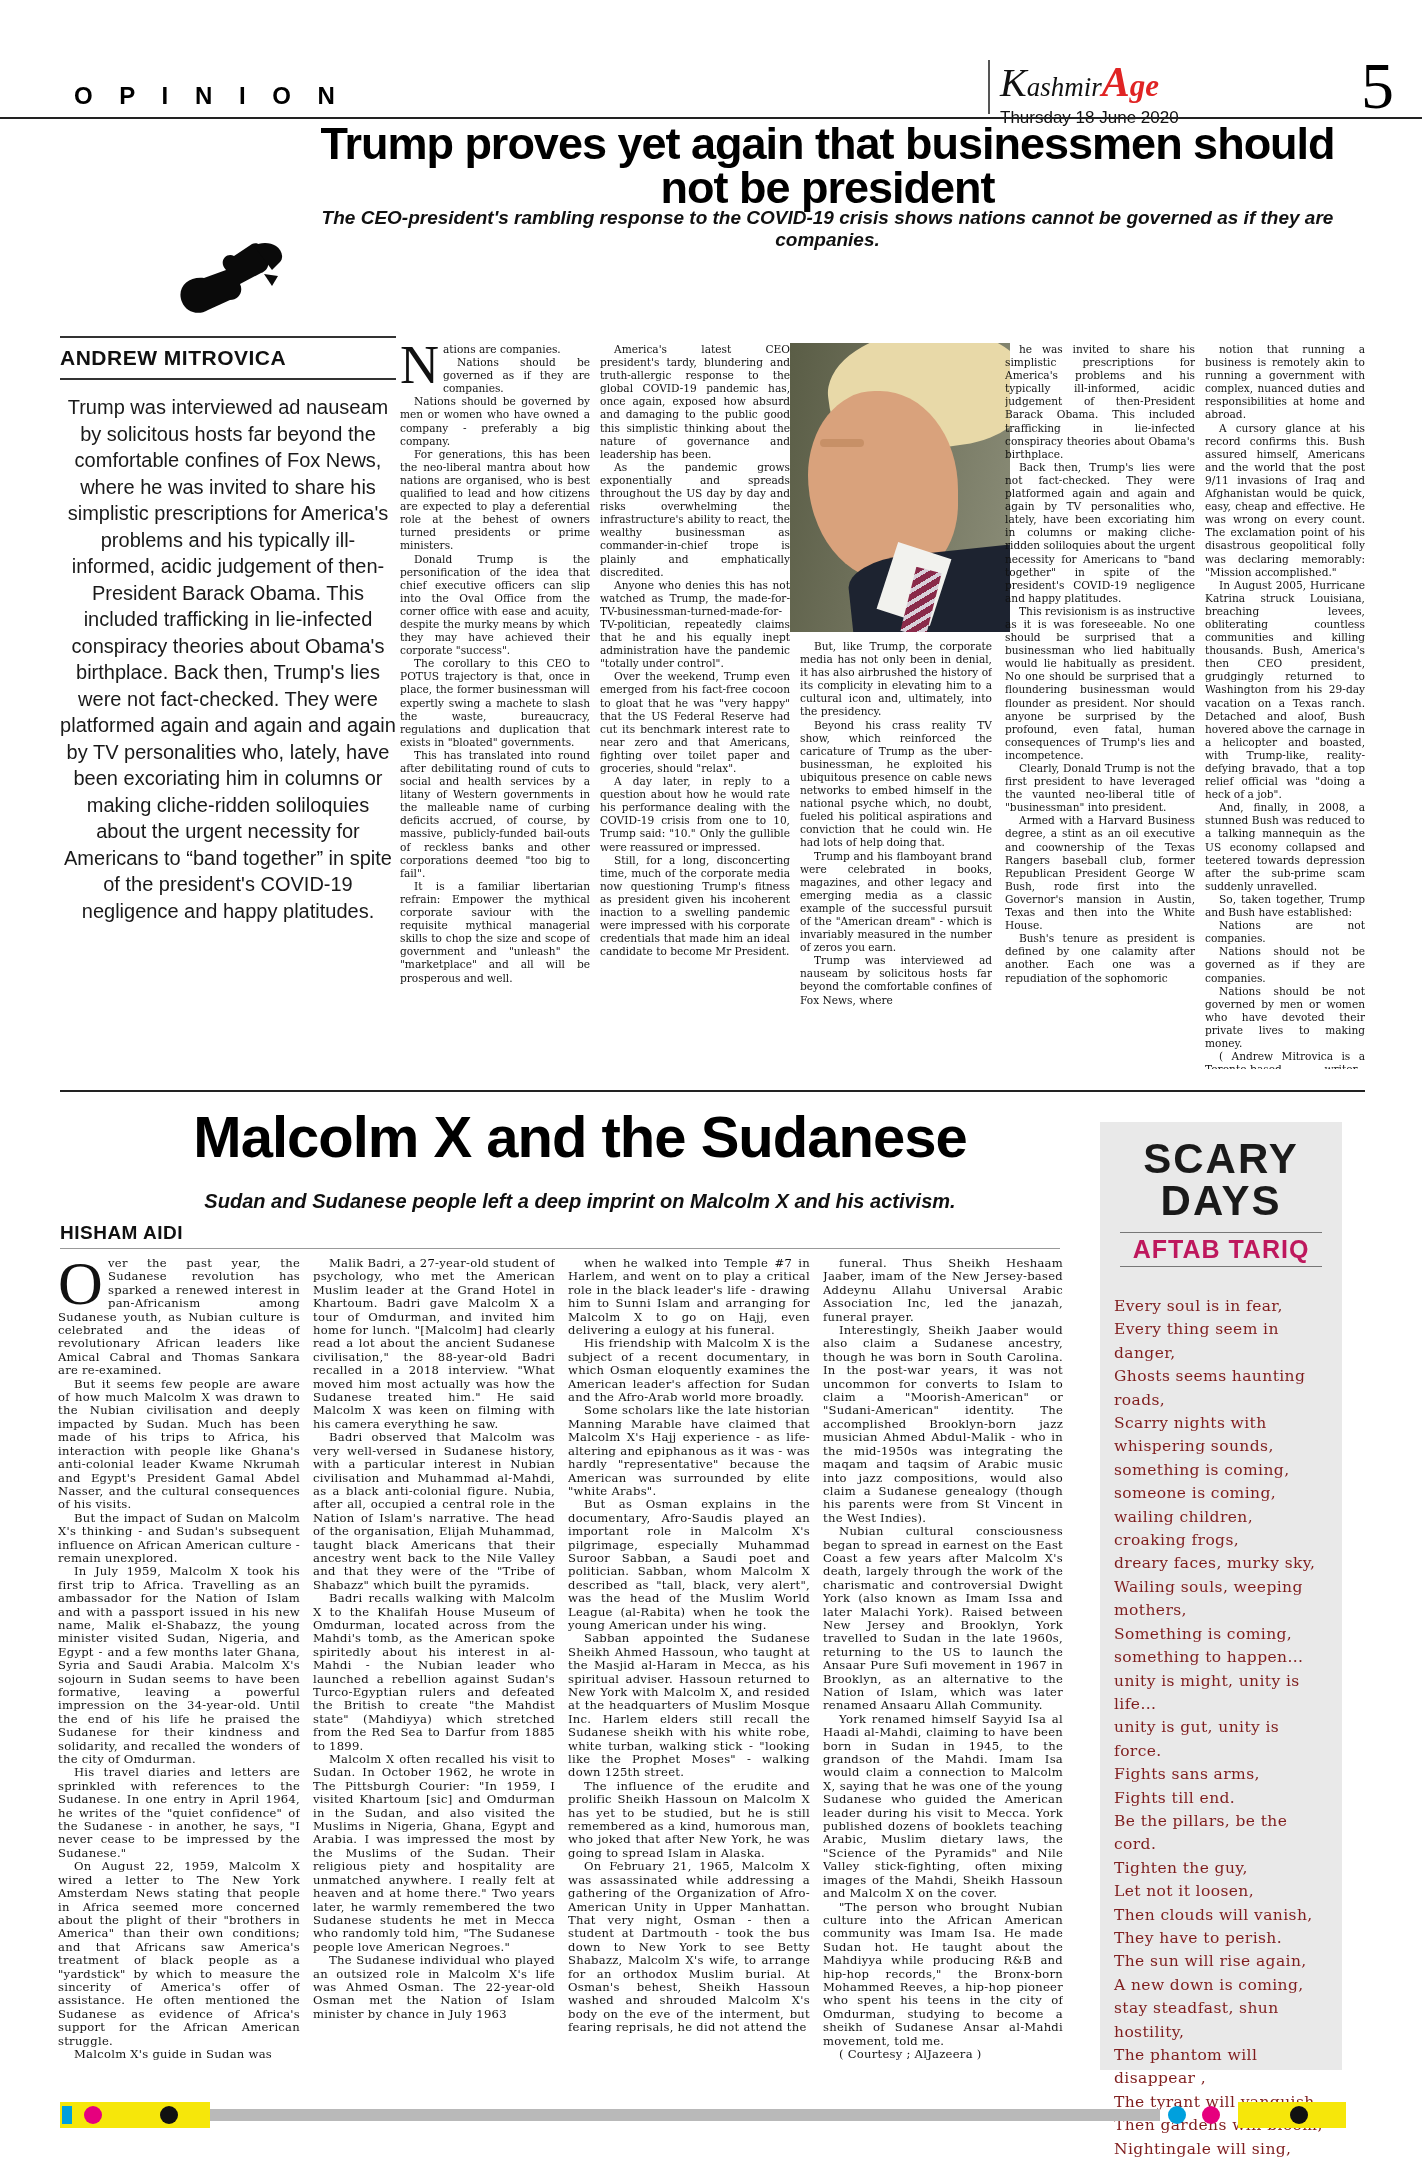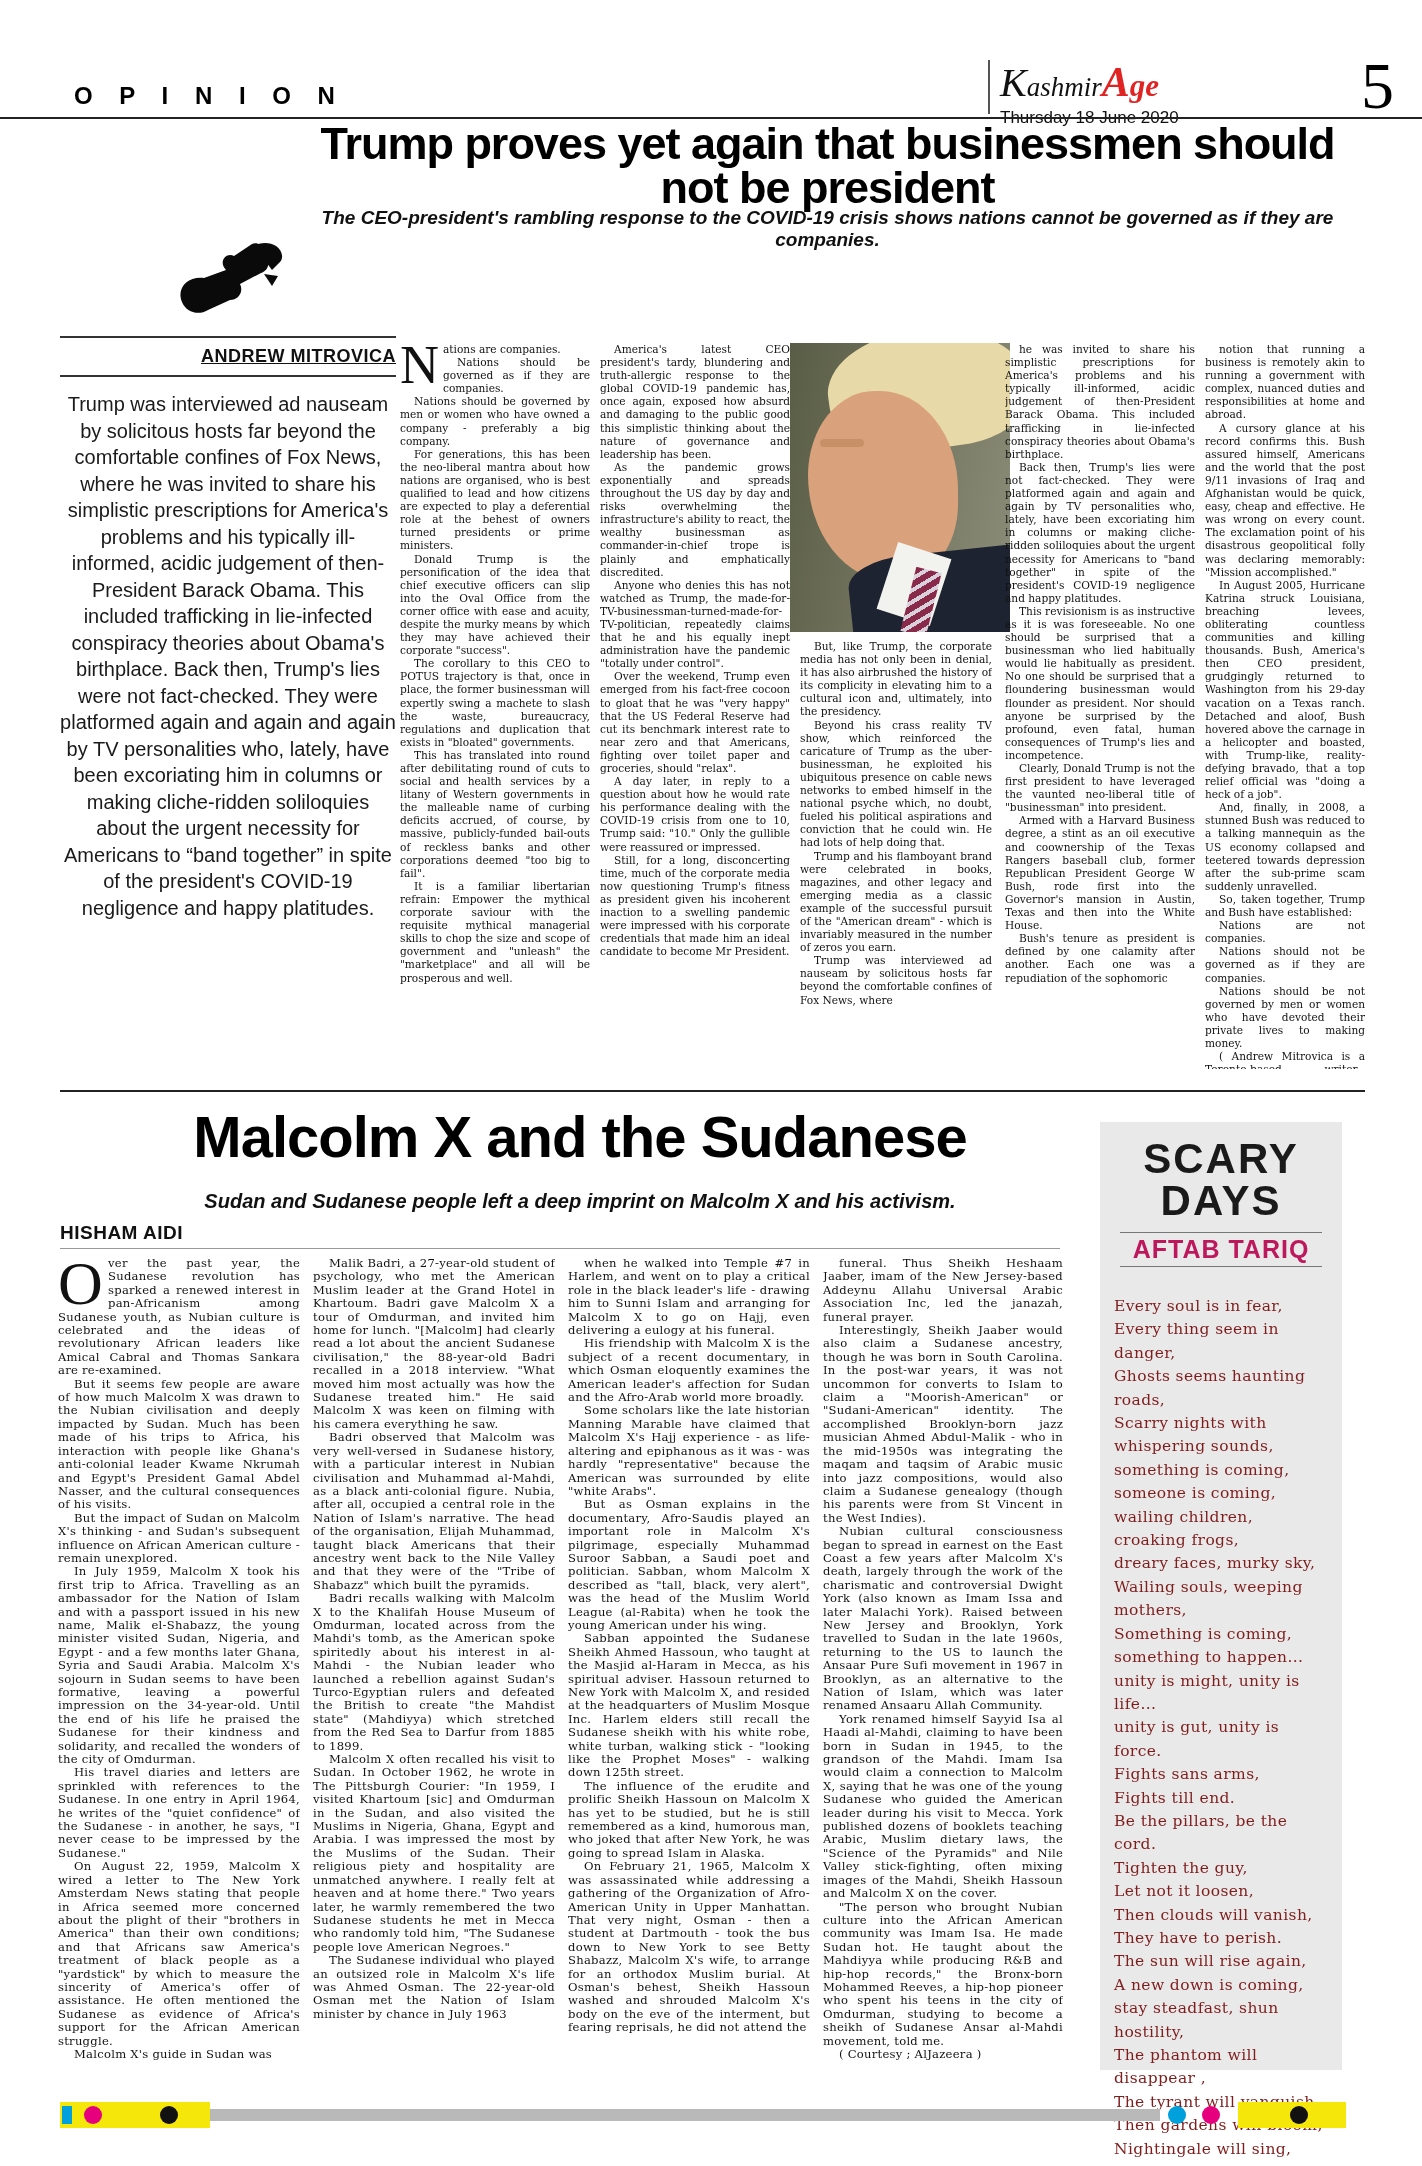--- a/index.html
+++ b/index.html
@@ -20,21 +20,21 @@
                font-size:66px;color:#000;}
   .top-rule{position:absolute;left:0;top:117px;width:1422px;height:2px;background:#222;}
   
   .t-headline{position:absolute;left:290px;top:122px;width:1075px;text-align:center;
               font-size:45px;line-height:44px;font-weight:bold;letter-spacing:-1px;color:#000;}
   .t-subhead{position:absolute;left:290px;top:207px;width:1075px;text-align:center;
              font-size:19px;font-style:italic;font-weight:bold;color:#111;}
   .intro-panel{position:absolute;left:60px;top:240px;width:336px;}
   .writer-icon{display:block;margin:0 auto 6px auto;}
   .intro-rule{height:2px;background:#333;margin:4px 0;}
-  .intro-author{text-align:right;font-size:18px;font-weight:bold;letter-spacing:0.5px;padding:4px 0;text-decoration:underline;}
+  .intro-author{text-align:left;font-size:21px;font-weight:bold;letter-spacing:0.5px;padding:4px 0;}
   .intro-quote{margin-top:14px;font-size:20px;line-height:26.5px;text-align:center;color:#1a1a1a;}
   .t-col{position:absolute;top:343px;height:726px;overflow:hidden;
          font-family:"DejaVu Serif",serif;font-size:10.6px;line-height:13.1px;
          text-align:justify;color:#111;}
   .t-col p{margin:0;text-indent:14px;}
   #t-col1{left:400px;width:190px;}
   #t-col2{left:600px;width:190px;}
   #t-col3{left:800px;width:192px;top:640px;height:429px;}
   #t-col4{left:1005px;width:190px;}
   #t-col5{left:1205px;width:160px;}

